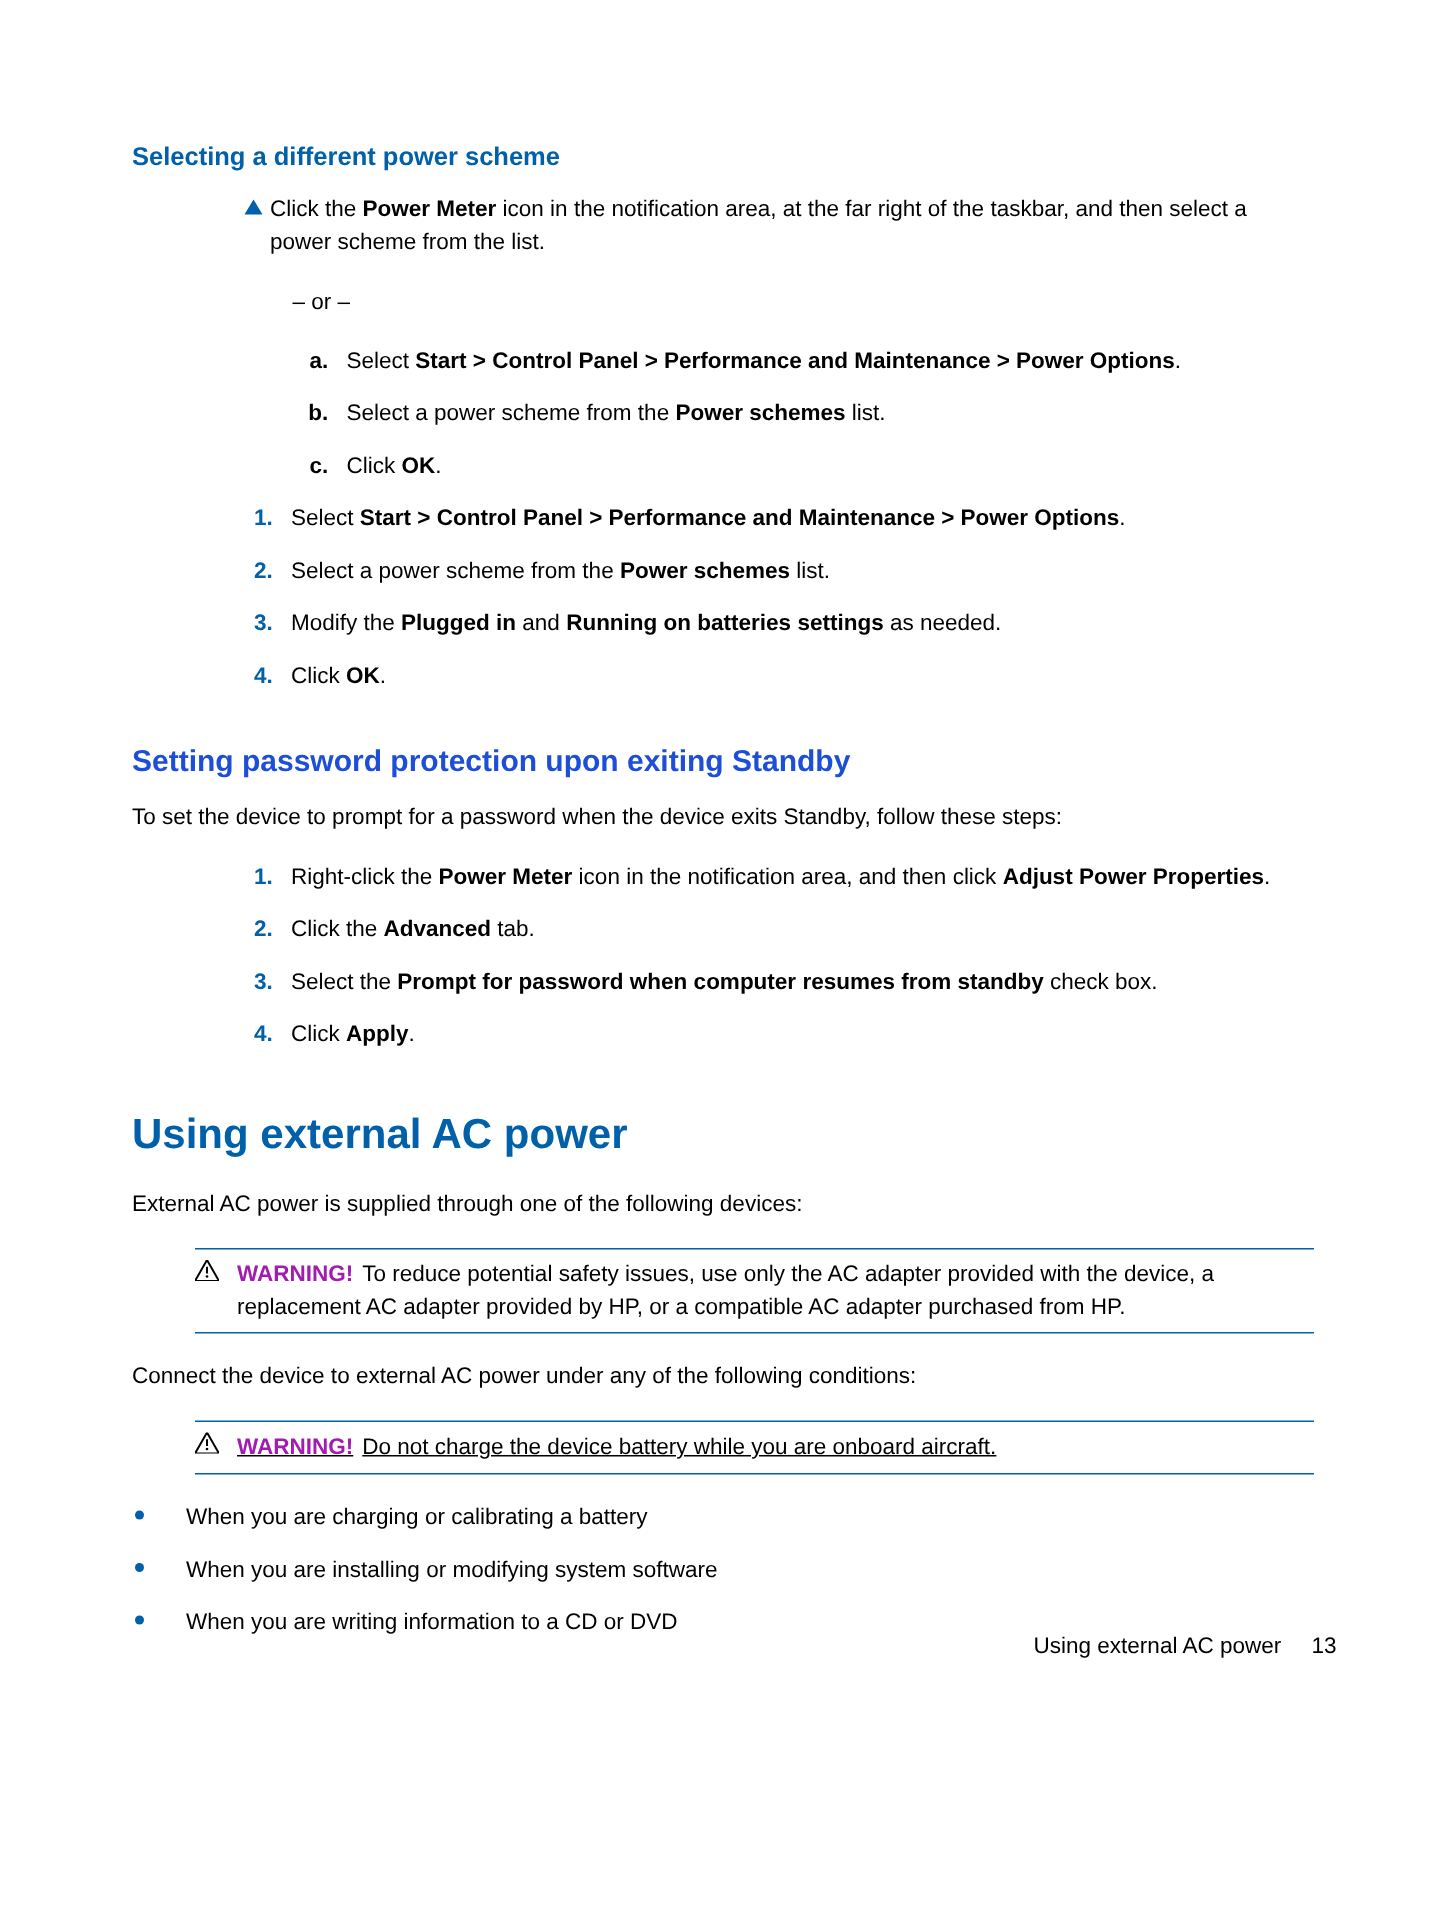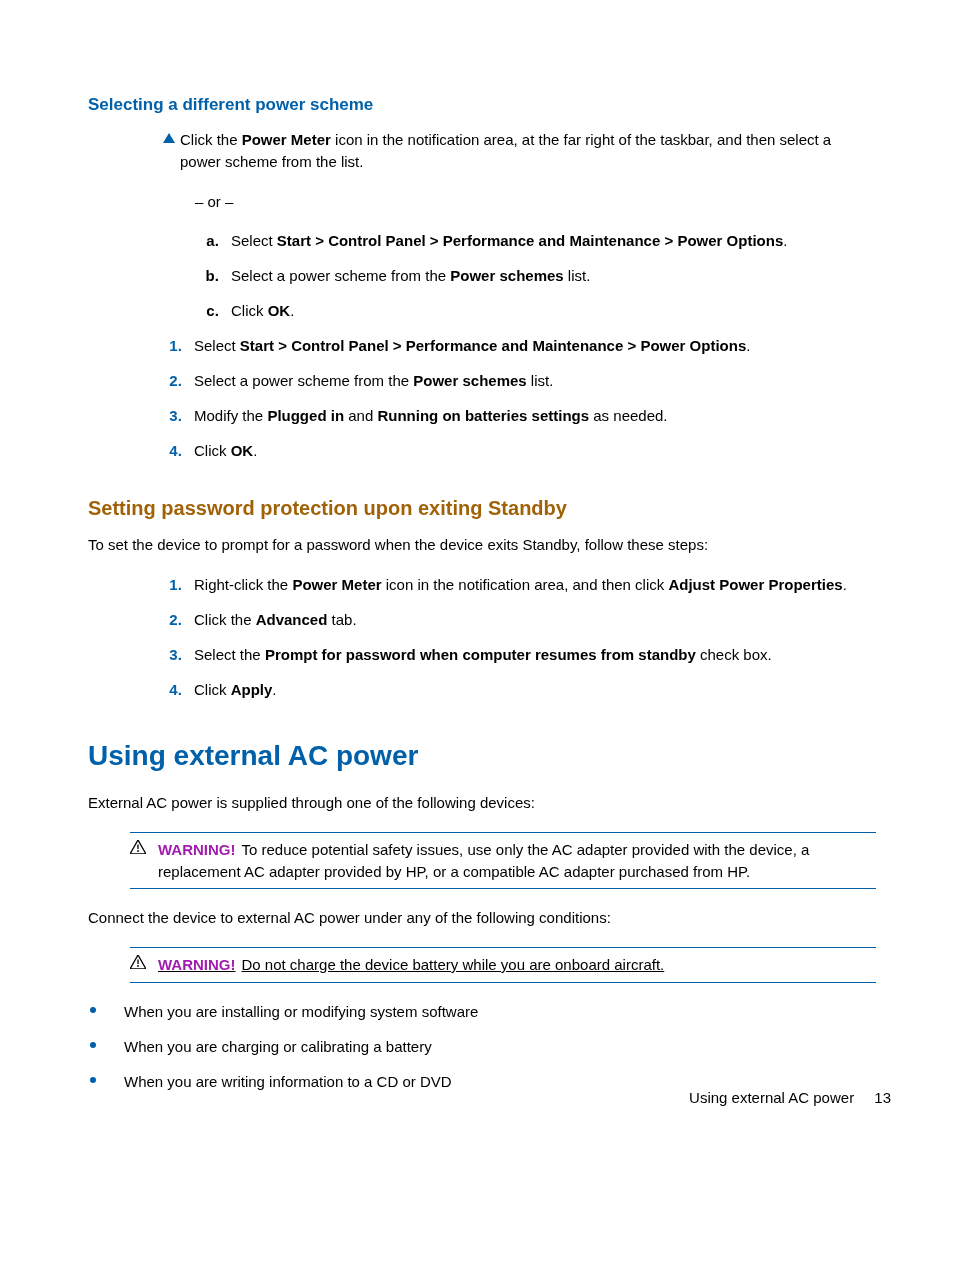--- a/index.html
+++ b/index.html
@@ -17,21 +17,21 @@
     position: relative;
     box-sizing: border-box;
   }
   h4.blue { 
     color: #0060a9;
     font-size: 17px;
     font-weight: bold;
     margin: 0 0 14px 0;
   }
   h3.blue {
-    color: #a16207;
+    color: #1d4ed8;
     font-size: 20px;
     font-weight: bold;
     margin: 36px 0 14px 0;
   }
   h1.blue {
     color: #0060a9;
     font-size: 28px;
     font-weight: bold;
     margin: 40px 0 20px 0;
   }
@@ -145,22 +145,22 @@
           <line x1="8" y1="4.5" x2="8" y2="9" stroke="#000" stroke-width="1.3"></line>
           <circle cx="8" cy="11" r="0.9" fill="#000"></circle>
         </svg>
     </div>
     <div class="warn-body">
       <span class="warn-label">WARNING!</span><span>Do not charge the device battery while you are onboard aircraft.</span>
     </div>
   </div>
 
   <ul class="bullets indent-1">
+    <li>When you are charging or calibrating a battery</li>
     <li>When you are installing or modifying system software</li>
-    <li>When you are charging or calibrating a battery</li>
     <li>When you are writing information to a CD or DVD</li>
   </ul>
 
   <div class="footer">
     <span>Using external AC power</span>
     <span class="pagenum">13</span>
   </div>
 
 </div>
 

